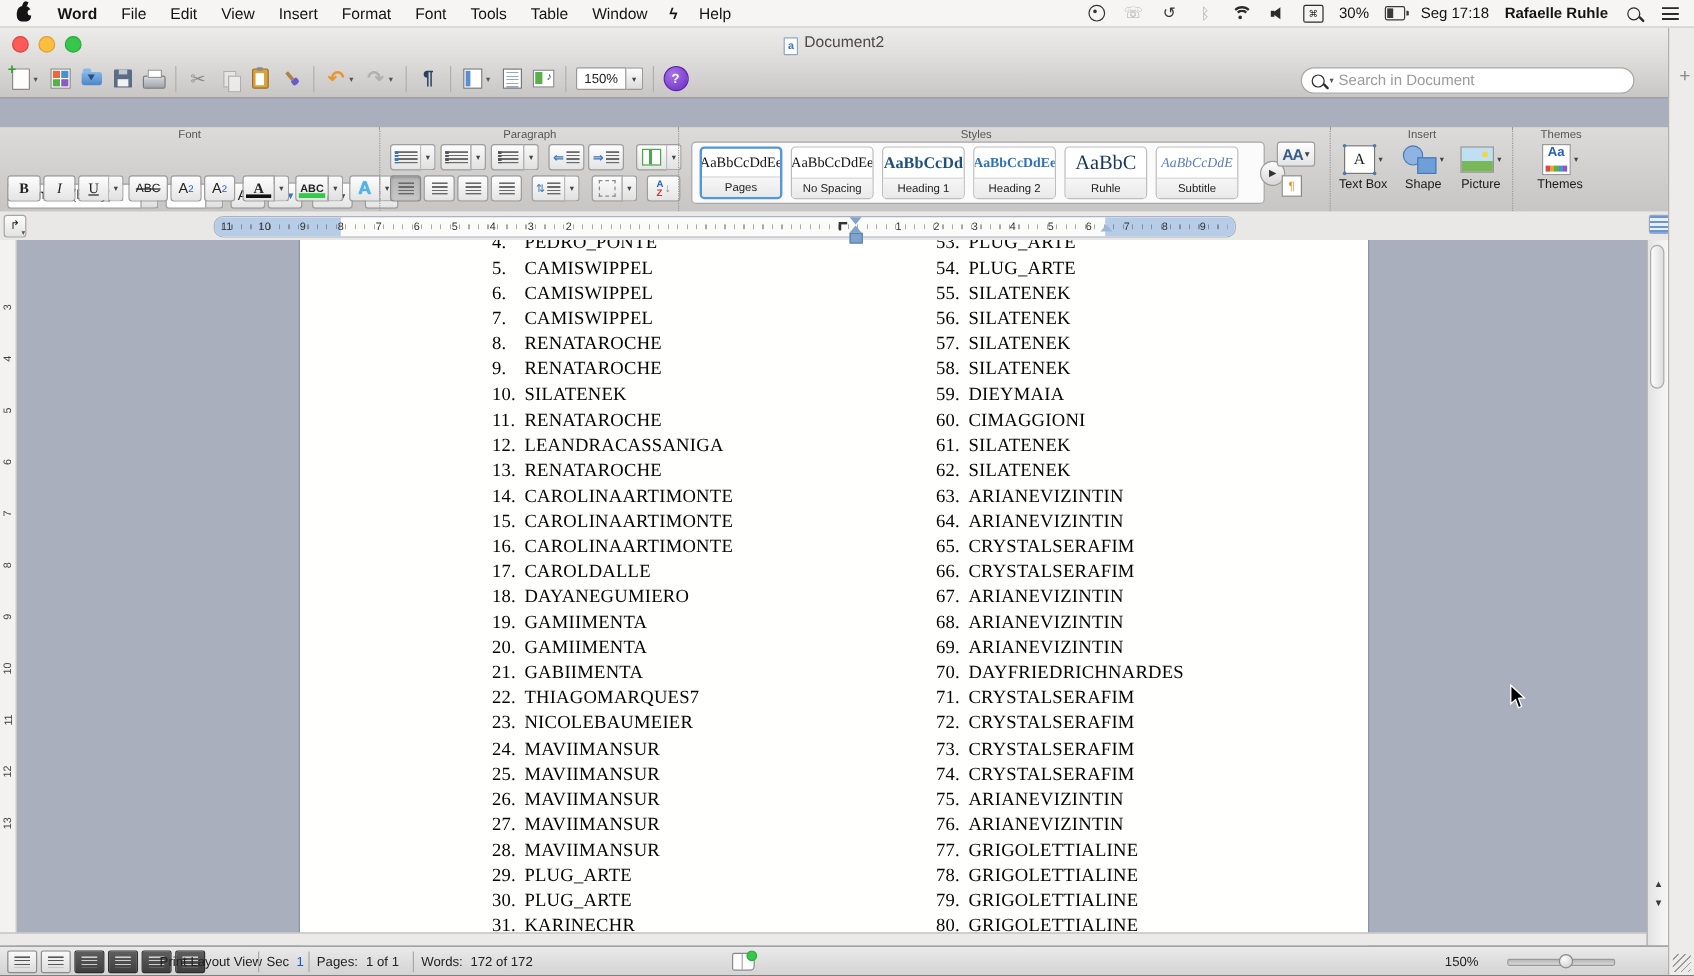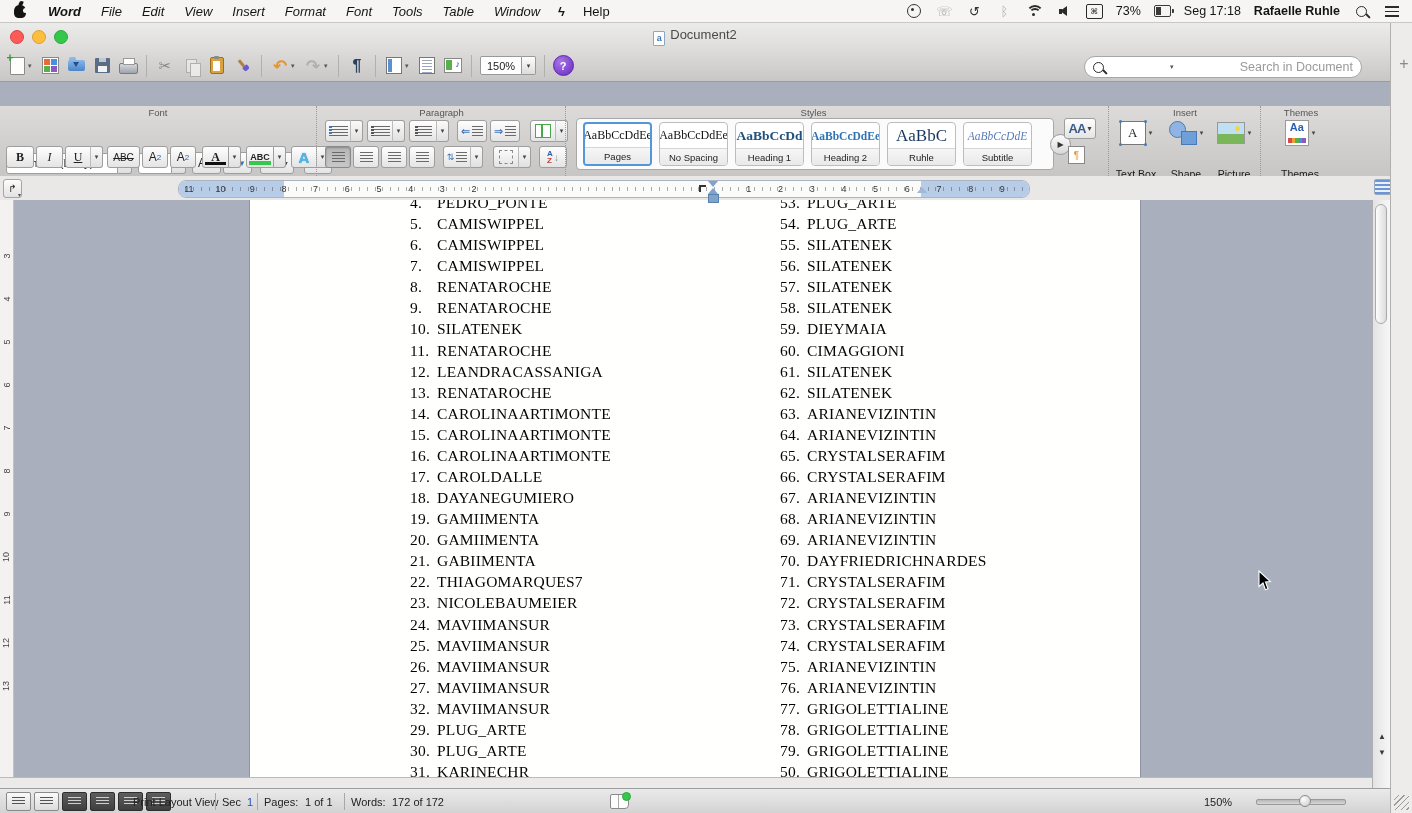--- a/index.html
+++ b/index.html
@@ -12,21 +12,21 @@
     border-bottom:1px solid #c9c7c4;display:flex;align-items:center;padding:0 8px;
     font-size:13px;color:#141414;z-index:50;}
   .apple{width:12px;height:13px;background:#141414;border-radius:5px 5px 4px 4px/6px 6px 5px 5px;
     position:relative;margin:0 12px 0 6px;}
   .apple::before{content:"";position:absolute;width:4px;height:5px;background:#141414;
     border-radius:60% 0 60% 0;top:-4px;left:5px;transform:rotate(20deg);}
   .apple::after{content:"";position:absolute;width:5px;height:5px;background:#f6f5f3;
     border-radius:50%;right:-2px;top:3px;}
   .mitem{padding:0 10px;height:22px;display:flex;align-items:center;white-space:nowrap;}
   #menubar .menu-items .mitem:first-child{font-weight:bold;}
-  .menu-items{display:flex;align-items:center;font-style:italic;}
+  .menu-items{display:flex;align-items:center;}
   .script-icon{font-size:13px;font-weight:bold;padding:0 8px;}
   .mb-right{margin-left:auto;display:flex;align-items:center;gap:13px;padding-right:4px;}
   .mb-right .txt{font-size:12.5px;}
   .mb-right .user{font-weight:bold;}
   .mi{display:inline-flex;align-items:center;justify-content:center;width:17px;height:16px;
     font-size:13px;color:#333;}
   .circ-ic{width:12px;height:12px;border:1.6px solid #333;border-radius:50%;display:inline-block;position:relative;}
   .circ-ic::after{content:"";position:absolute;left:3px;top:3px;width:3px;height:3px;background:#333;border-radius:50%;}
   .gray{color:#b3b1ae;}
   .wifi{position:relative;width:16px;height:12px;display:inline-block;}
@@ -97,21 +97,21 @@
   .ic-media::before{content:"";position:absolute;left:1px;top:1px;width:6px;height:10px;background:#59b04a;}
   .ic-media::after{content:"♪";position:absolute;right:1px;top:0px;font-size:9px;color:#2a4a9a;}
   .zoombox{display:flex;align-items:center;margin:0 3px;}
   .zoombox .zval{width:40px;height:17px;background:#fff;border:1px solid #999;border-radius:2px 0 0 2px;
     font-size:11px;display:flex;align-items:center;justify-content:center;color:#222;}
   .zoombox .zdd{width:13px;height:17px;background:linear-gradient(#fdfdfd,#dcdcdc);border:1px solid #999;border-left:none;
     border-radius:0 2px 2px 0;font-size:7px;color:#444;display:flex;align-items:center;justify-content:center;}
   .ic-help{width:19px;height:19px;border-radius:50%;background:radial-gradient(circle at 35% 30%,#a775e8,#6a2ac0);
     border:1px solid #5a22a8;color:#fff;font-weight:bold;font-size:11px;display:flex;align-items:center;justify-content:center;}
   #searchbox{position:absolute;right:28px;top:6px;width:260px;height:20px;background:#fff;
-    border:1px solid #a9a7a5;border-radius:11px;display:flex;align-items:center;padding:0 8px;gap:4px;justify-content:space-between;}
+    border:1px solid #a9a7a5;border-radius:11px;display:flex;align-items:center;padding:0 8px;gap:4px;}
   #searchbox .ph{color:#9a9a9a;font-size:12.5px;}
   #searchbox .sdd{font-size:7px;color:#555;}
   .plusbtn{position:absolute;left:1397px;top:57px;width:14px;height:14px;color:#8a8a8a;
     font-size:16px;line-height:13px;text-align:center;z-index:60;}
 
   
   #tabrow{position:absolute;top:82px;left:0;width:1390px;height:24px;
     background:linear-gradient(#9d9d9d,#7f7f7f);display:flex;align-items:flex-end;padding-left:10px;box-sizing:border-box;}
   .tab{height:19px;padding:0 13px;font-size:11.5px;font-weight:bold;color:#1c1c1c;
     background:linear-gradient(#c9c9c9,#aeaeae);border:1px solid #6f6f6f;border-bottom:none;
@@ -189,21 +189,21 @@
   .stylecard:nth-child(6) .sprev{font-style:italic;font-size:11.5px;color:#5a7cb8;}
   .morebtn{position:absolute;left:484px;top:28px;width:19px;height:19px;border-radius:50%;
     background:linear-gradient(#fdfdfd,#d8d8d8);border:1px solid #9a9a9a;display:flex;align-items:center;justify-content:center;
     font-size:8px;color:#333;}
   .ic-texteffect{font-weight:bold;color:#3a5a8c;font-size:13px;letter-spacing:-1px;}
   .ic-pgpara{width:15px;height:16px;background:#fff;border:1px solid #888;font-size:10px;color:#e8952a;
     display:flex;align-items:center;justify-content:center;}
   
   .insbtn{position:absolute;display:flex;flex-direction:column;align-items:center;width:50px;}
   .insbtn .iwrap{height:30px;display:flex;align-items:center;}
-  .insbtn .ilabel{font-size:10.5px;color:#1a1a1a;margin-top:20px;white-space:nowrap;}
+  .insbtn .ilabel{font-size:10.5px;color:#1a1a1a;margin-top:0;white-space:nowrap;}
   .ins-dd{font-size:7px;color:#444;margin-left:3px;vertical-align:8px;}
   .ic-textbox{width:24px;height:22px;background:#fff;border:1px solid #777;position:relative;
     font-family:"Liberation Serif",serif;font-size:13px;color:#222;display:flex;align-items:center;justify-content:center;}
   .ic-textbox i{position:absolute;width:3px;height:3px;background:#4a7ab5;border-radius:50%;}
   .ic-textbox i:nth-child(1){left:-2px;top:-2px;}.ic-textbox i:nth-child(2){right:-2px;top:-2px;}
   .ic-textbox i:nth-child(3){left:-2px;bottom:-2px;}.ic-textbox i:nth-child(4){right:-2px;bottom:-2px;}
   .ic-shape{position:relative;width:28px;height:24px;}
   .ic-shape::before{content:"";position:absolute;left:0;top:0;width:15px;height:15px;border-radius:50%;
     background:#8fb4e3;border:1px solid #4a7ab5;}
   .ic-shape::after{content:"";position:absolute;right:0;bottom:0;width:14px;height:12px;
@@ -333,21 +333,21 @@
             <i></i>
             <b></b>
           </span>
         </span>
       <span class="mi">
           <span class="vol"></span>
         </span>
       <span class="mi">
           <span class="kbd-ic">⌘</span>
         </span>
-      <span class="txt">73%</span>
+      <span class="txt">30%</span>
       <span class="mi">
           <span class="batt"></span>
         </span>
       <span class="txt">Seg 17:18</span>
       <span class="txt user">Rafaelle Ruhle</span>
       <span class="mi">
           <span class="mag"></span>
         </span>
       <span class="mi">
           <span class="nc-ic"></span>
@@ -805,21 +805,21 @@
         </div>
           <div class="drow">
           <span class="dnum">26.</span>
           <span class="dname">MAVIIMANSUR</span>
         </div>
           <div class="drow">
           <span class="dnum">27.</span>
           <span class="dname">MAVIIMANSUR</span>
         </div>
           <div class="drow">
-          <span class="dnum">32.</span>
+          <span class="dnum">28.</span>
           <span class="dname">MAVIIMANSUR</span>
         </div>
           <div class="drow">
           <span class="dnum">29.</span>
           <span class="dname">PLUG_ARTE</span>
         </div>
           <div class="drow">
           <span class="dnum">30.</span>
           <span class="dname">PLUG_ARTE</span>
         </div>
@@ -932,21 +932,21 @@
         </div>
           <div class="drow">
           <span class="dnum">78.</span>
           <span class="dname">GRIGOLETTIALINE</span>
         </div>
           <div class="drow">
           <span class="dnum">79.</span>
           <span class="dname">GRIGOLETTIALINE</span>
         </div>
           <div class="drow">
-          <span class="dnum">50.</span>
+          <span class="dnum">80.</span>
           <span class="dname">GRIGOLETTIALINE</span>
         </div>
         </div>
     </div>
 
     <div id="vscroll">
       <div class="thumb"></div>
       <div class="sarrow up">▲</div>
       <div class="sarrow dn">▼</div>
     </div>

